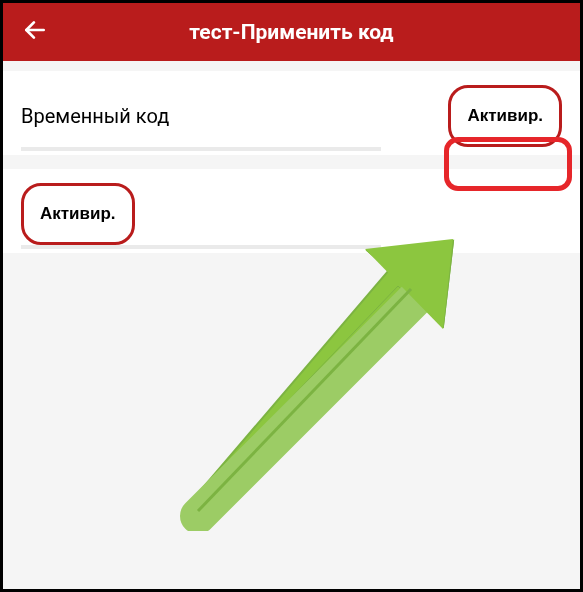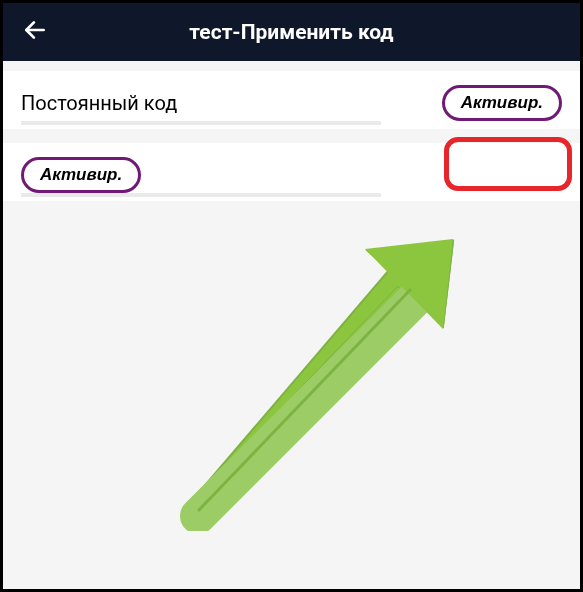--- a/index.html
+++ b/index.html
@@ -5,21 +5,21 @@
     * { box-sizing: border-box; margin: 0; padding: 0; }
     body {
       font-family: -apple-system, BlinkMacSystemFont, "Segoe UI", Roboto, Arial, sans-serif;
       background: #fff;
       width: 583px;
       height: 592px;
       overflow: hidden;
       border: 3px solid #000;
     }
     .header {
-      background: #0f172a;
+      background: #b91c1c;
       color: #fff;
       height: 58px;
       display: flex;
       align-items: center;
       padding: 0 12px;
       position: relative;
     }
     .back-btn {
       width: 40px;
       height: 40px;
@@ -58,28 +58,27 @@
     }
     .underline {
       position: absolute;
       left: 18px;
       bottom: 4px;
       height: 4px;
       width: 360px;
       background: #eaeaea;
     }
     .pill {
-      border: 3px solid #701a75;
+      border: 3px solid #b91c1c;
       border-radius: 20px;
-      padding: 5px 16px;
+      padding: 18px 16px;
       font-size: 17px;
       font-weight: 700;
       background: #fff;
       cursor: pointer;
-      font-style: italic;
     }
     .highlight {
       position: absolute;
       border: 5px solid #e6262a;
       border-radius: 14px;
       width: 128px;
       height: 54px;
       top: 76px;
       right: 8px;
       pointer-events: none;
@@ -105,21 +104,21 @@
         <polyline points="11 5 4 12 11 19"></polyline>
       </svg>
     </span>
   </div>
   <div class="header-title">тест-Применить код</div>
 </div>
 
 <div class="content">
 
   <div class="row">
-    <span class="row-label">Постоянный код</span>
+    <span class="row-label">Временный код</span>
     <button class="pill">Активир.</button>
     <div class="underline"></div>
   </div>
 
   <div class="row">
     <button class="pill">Активир.</button>
     <div class="underline"></div>
   </div>
 
   <div class="highlight"></div>

